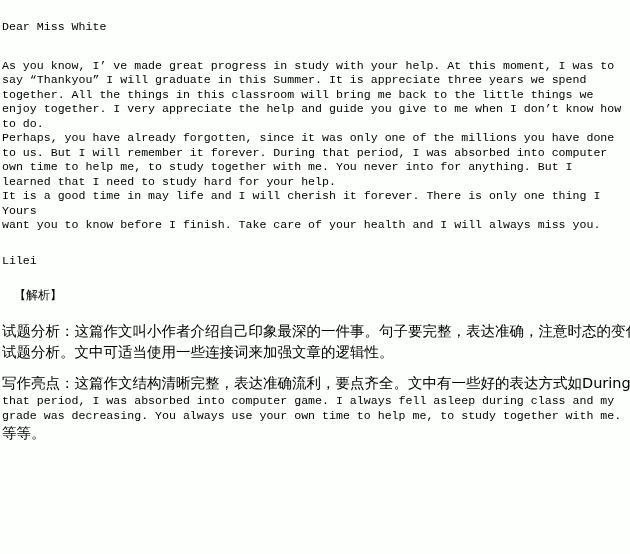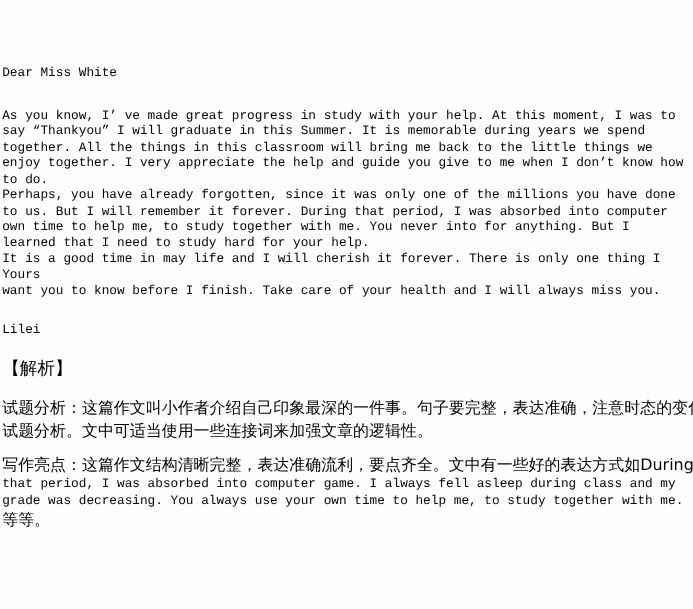--- a/index.html
+++ b/index.html
@@ -10,21 +10,21 @@
     width: 630px;
     height: 554px;
     background: #fdfffc;
     color: #000000;
     overflow: hidden;
   }
   .page {
     box-sizing: border-box;
     width: 630px;
     height: 554px;
-    padding: 60px 1px 0 2px;
+    padding: 20px 1px 0 2px;
   }
   
   .line {
     white-space: pre;
   }
   .line.latin {
     font-family: "Liberation Mono", "DejaVu Sans Mono", monospace;
     font-size: 11.6px;
     line-height: 14.5px;
     letter-spacing: 0;
@@ -46,37 +46,38 @@
   .letter-signature {
     margin-top: 21px;
     font-family: Liberation Mono, monospace;
     font-size: 11.6px;
     line-height: 14.5px;
     white-space: pre;
   }
   .analysis-heading {
     margin-top: 17px;
     font-family: "DejaVu Sans", "Liberation Sans", sans-serif;
-    font-size: 16px;
+    font-size: 12px;
     line-height: 20px;
     white-space: pre;
+    margin-left: 12px;
   }
   .analysis-paragraph-1 { margin-top: 16px; }
   .analysis-paragraph-2 { margin-top: 10px; }
 </style>
 </head>
 <body>
 
 <div class="page">
 
   <div class="letter-greeting">Dear Miss White</div>
 
   <div class="letter-paragraph-1">
       <div class="line latin">As you know, I’ ve made great progress in study with your help. At this moment, I was to</div>
-      <div class="line latin">say “Thankyou” I will graduate in this Summer. It is memorable during years we spend</div>
+      <div class="line latin">say “Thankyou” I will graduate in this Summer. It is appreciate three years we spend</div>
       <div class="line latin">together. All the things in this classroom will bring me back to the little things we</div>
       <div class="line latin">enjoy together. I very appreciate the help and guide you give to me when I don’t know how</div>
       <div class="line latin">to do.</div>
     </div>
 
   <div class="letter-paragraph-2">
       <div class="line latin">Perhaps, you have already forgotten, since it was only one of the millions you have done</div>
       <div class="line latin">to us. But I will remember it forever. During that period, I was absorbed into computer</div>
       <div class="line latin">own time to help me, to study together with me. You never into for anything. But I</div>
       <div class="line latin">learned that I need to study hard for your help.</div>

